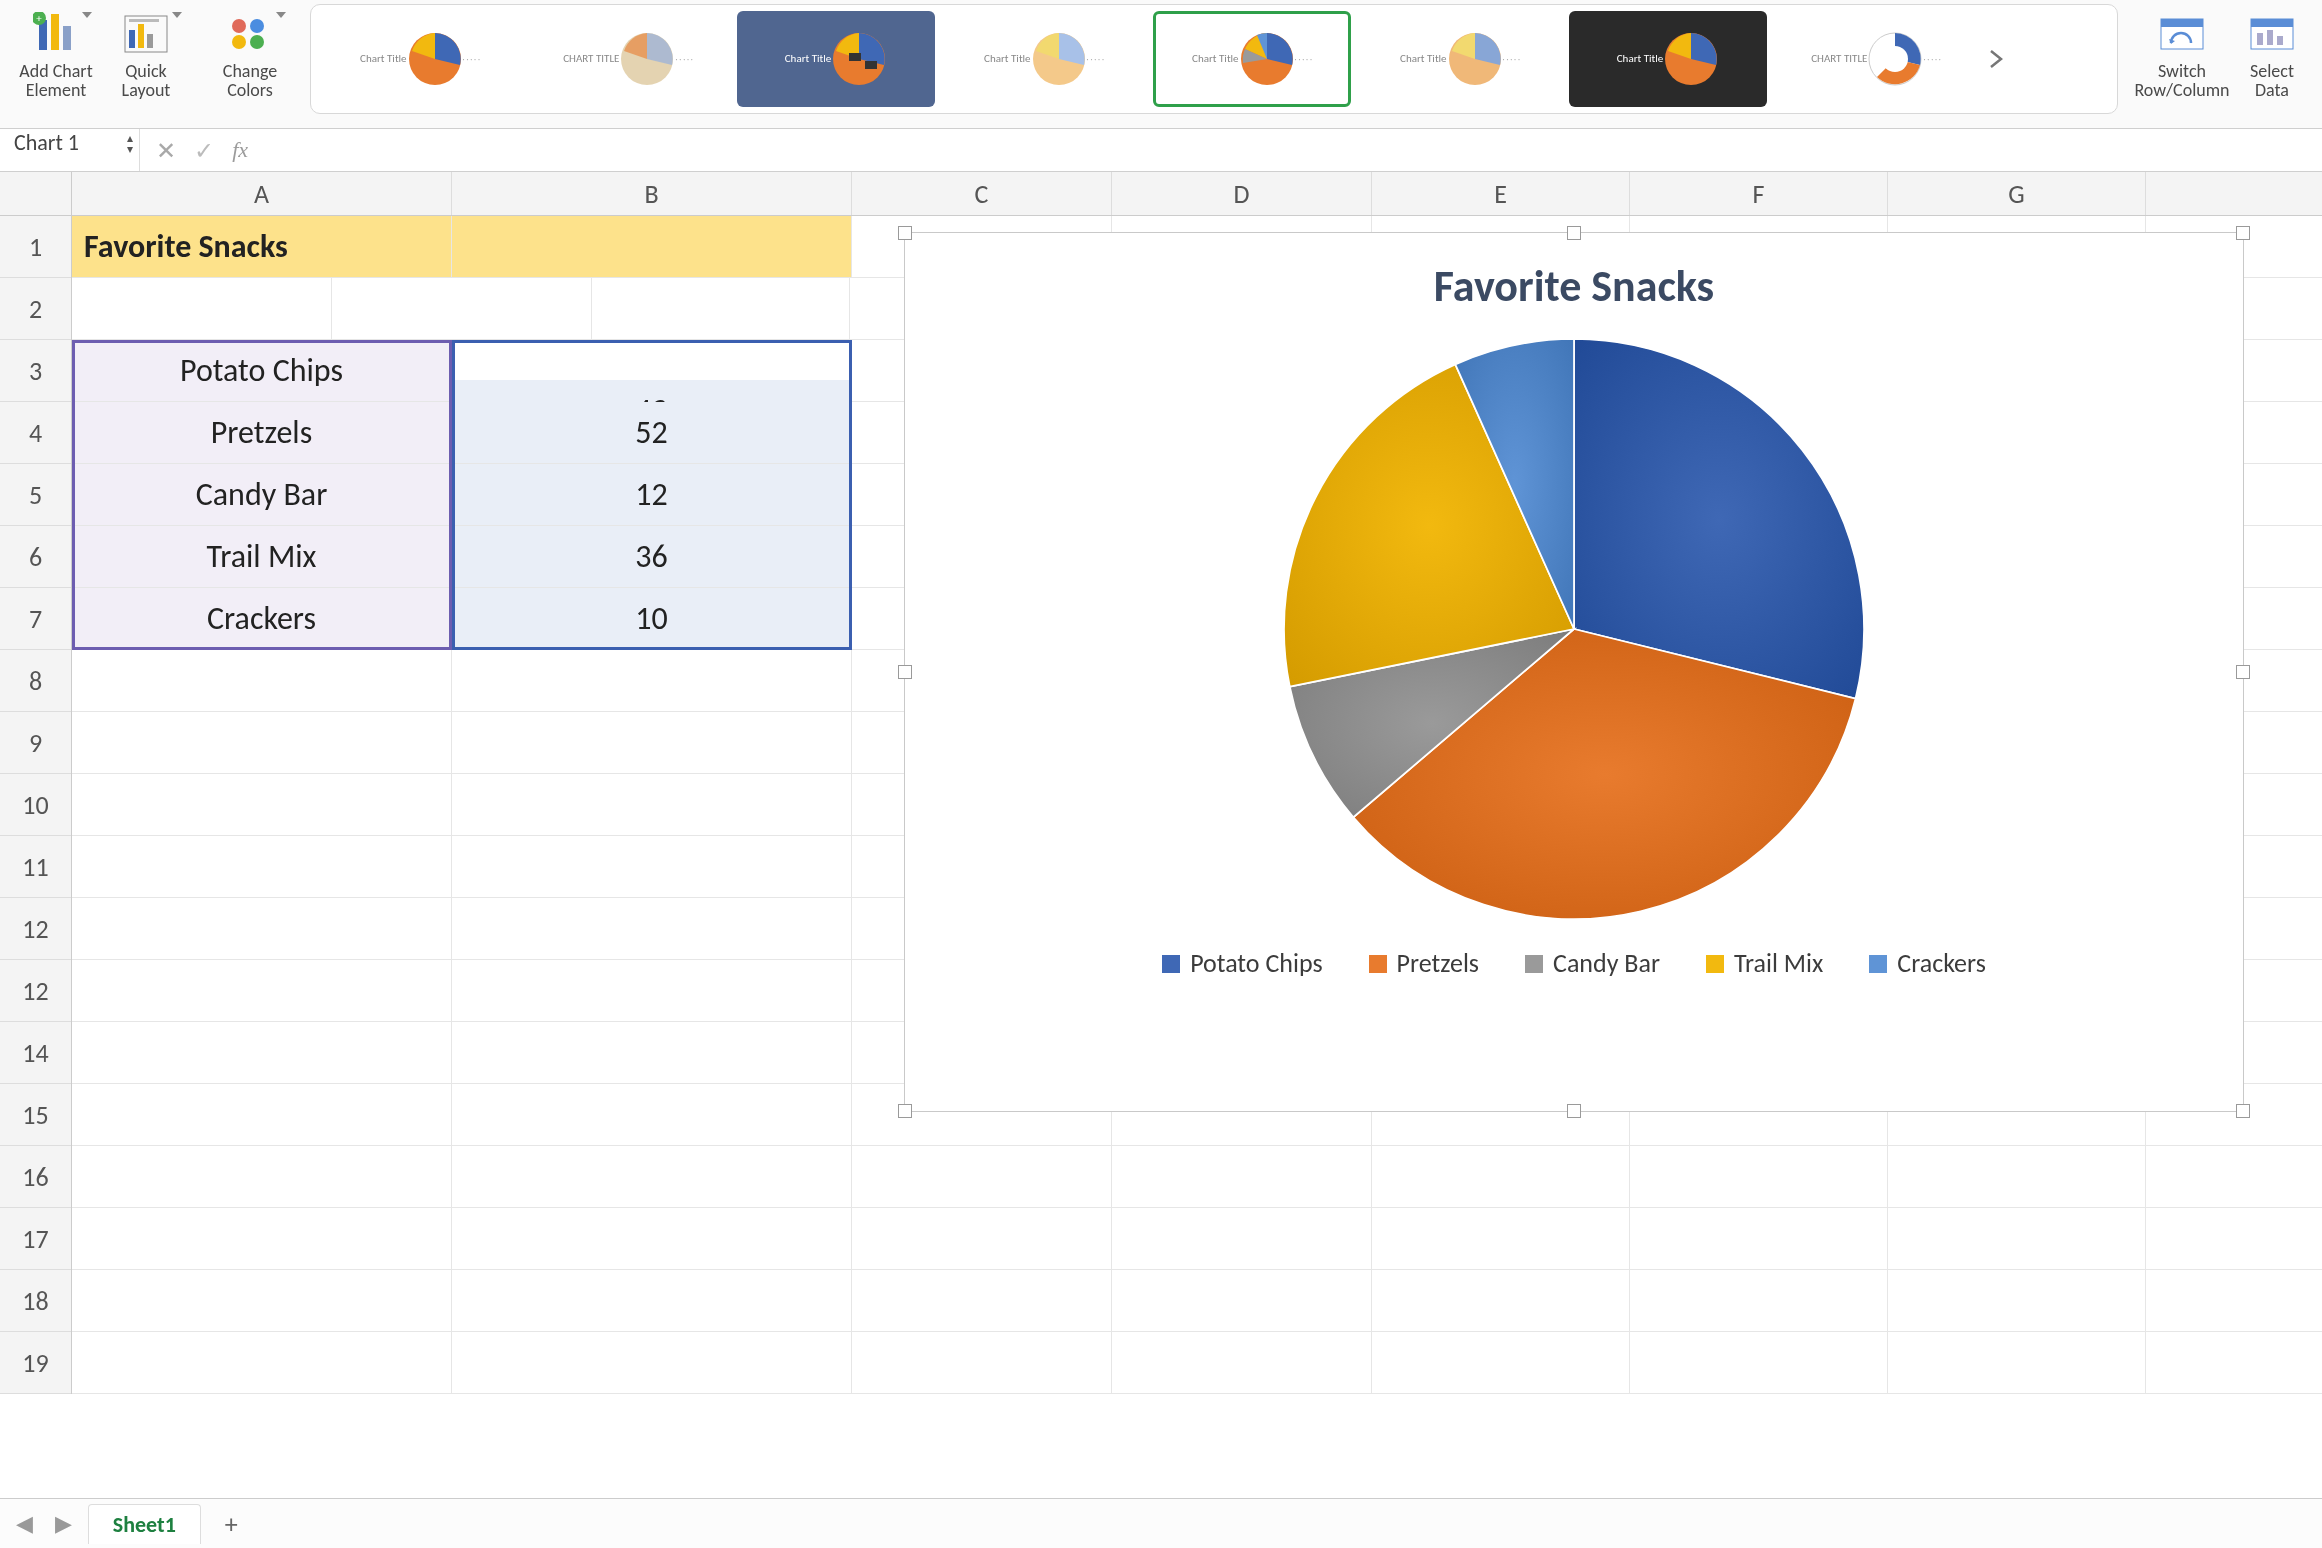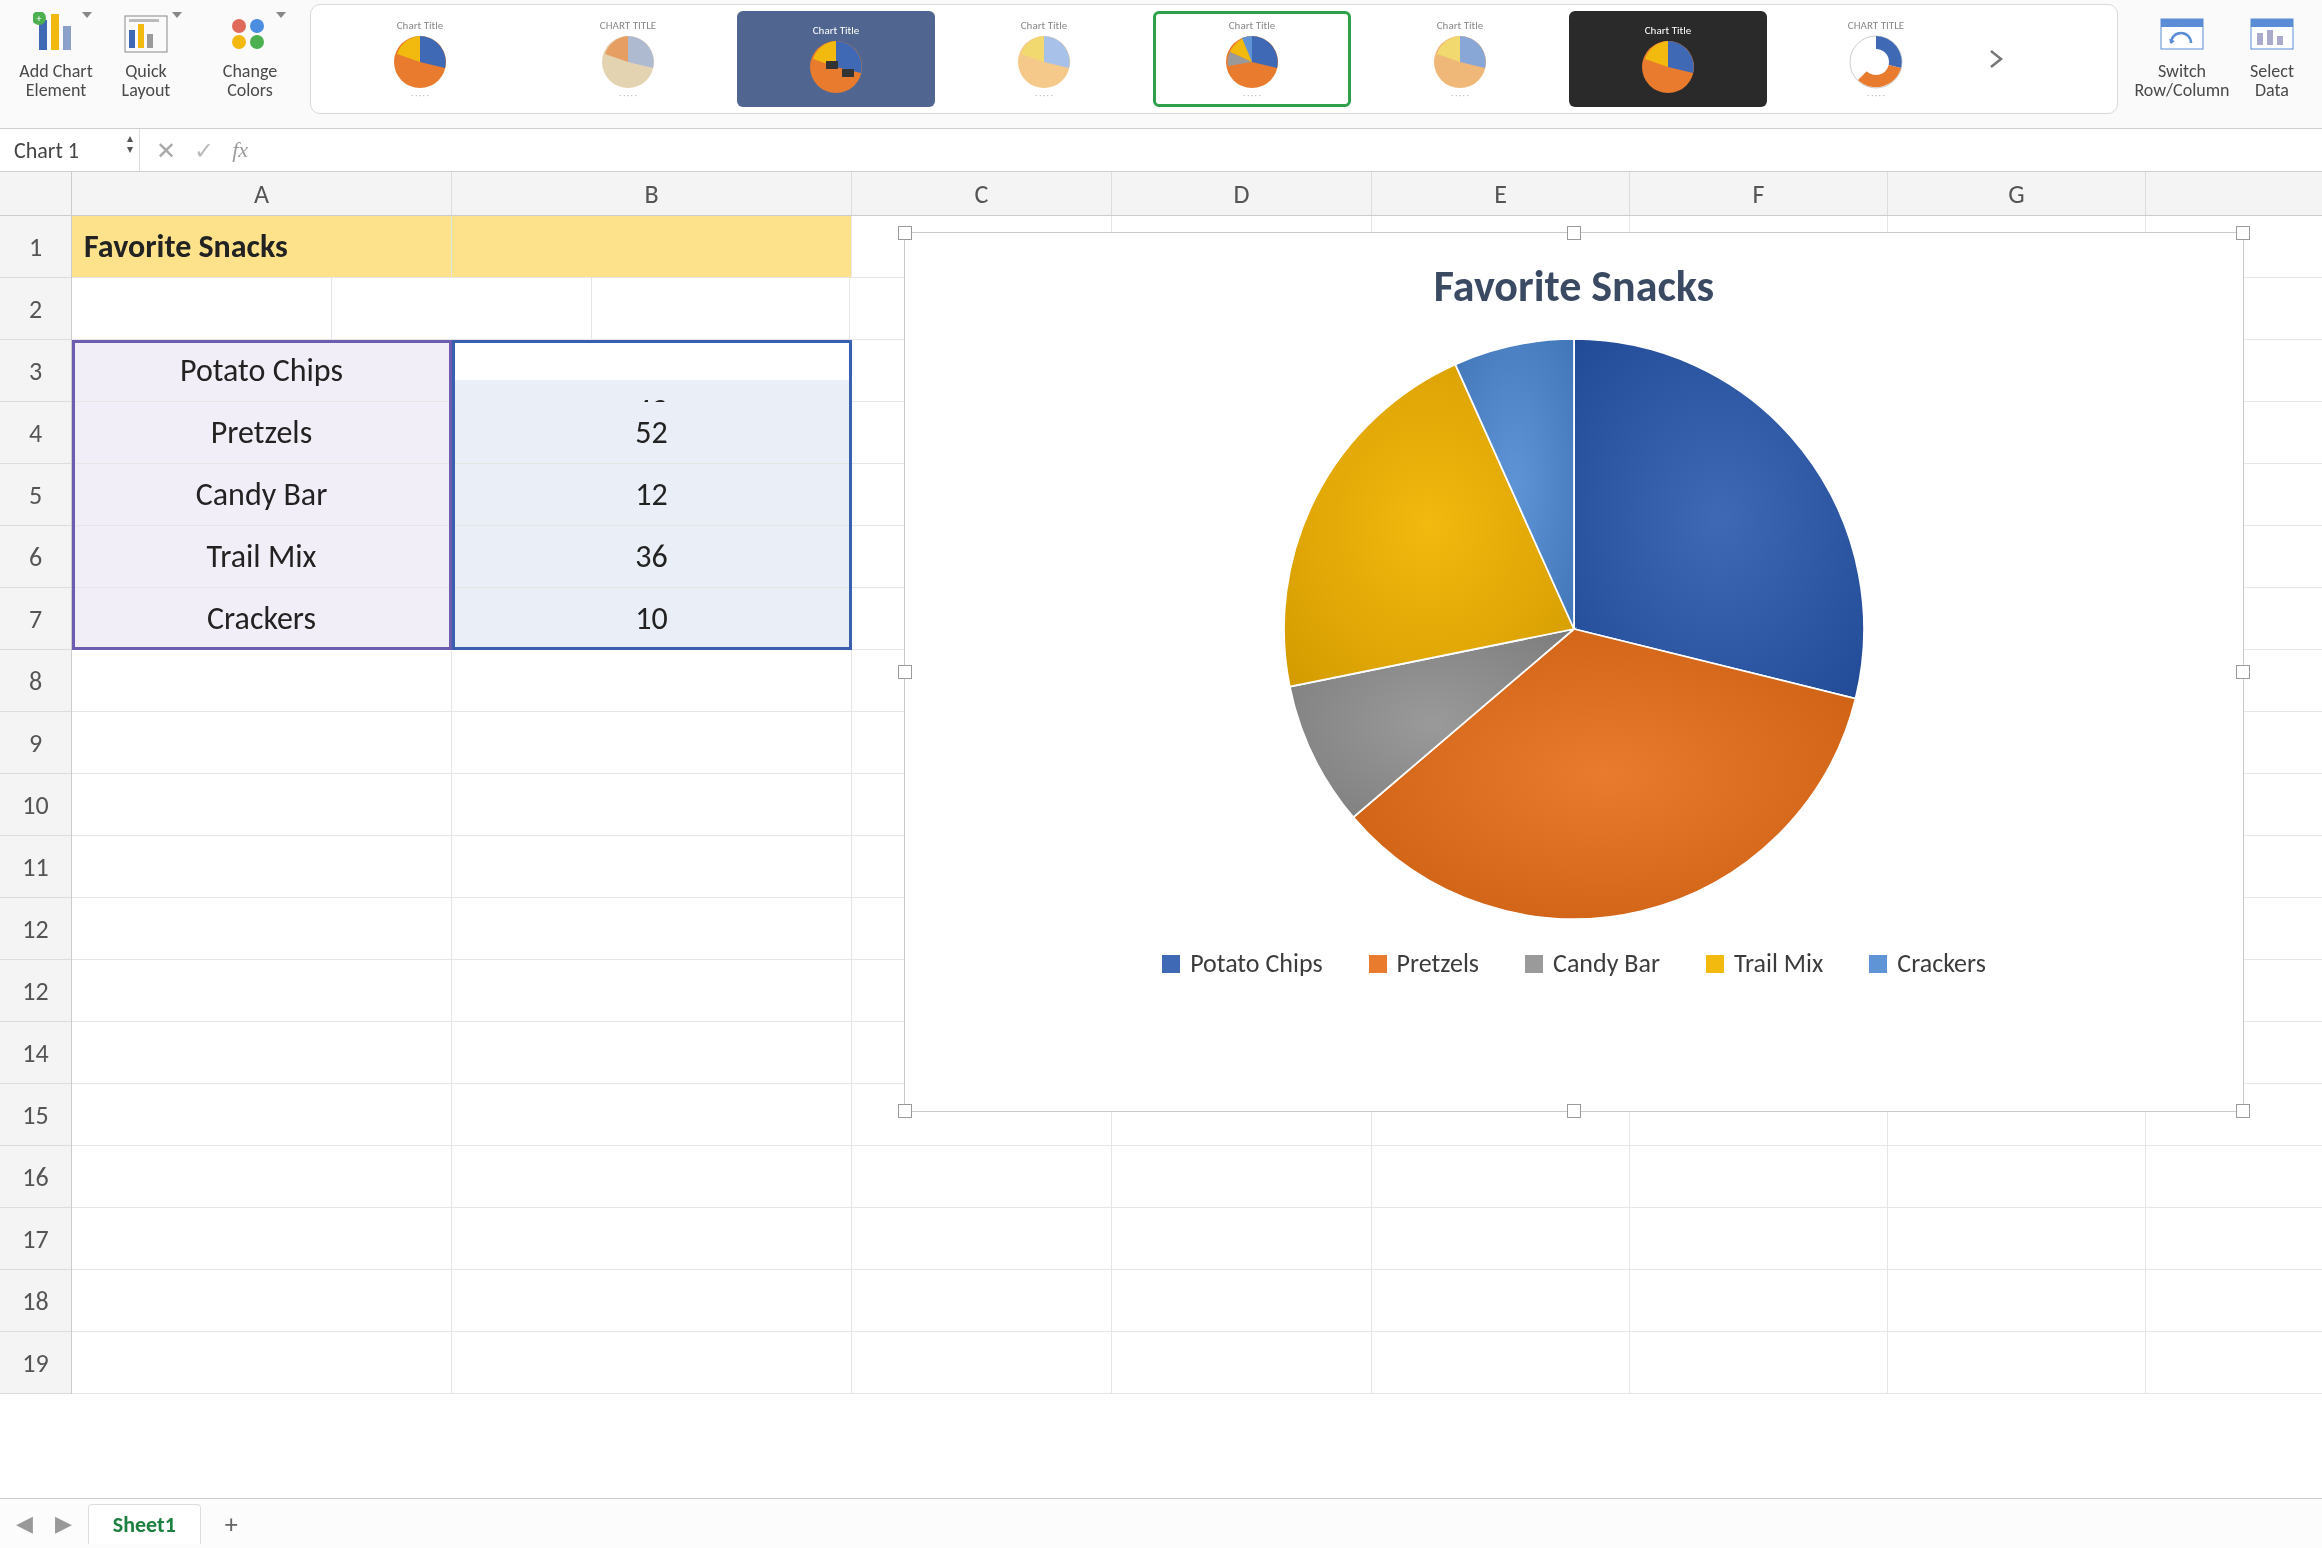--- a/index.html
+++ b/index.html
@@ -7,32 +7,32 @@
 
   
   .ribbon { display: flex; align-items: flex-start; height: 128px; padding: 4px 8px 0 4px; background:#fafafa;}
   .ribbon-group { display:flex; gap:6px; padding:0 10px; height:100%; position:relative;}
   .ribbon-btn { width:84px; display:flex; flex-direction:column; align-items:center; justify-content:flex-start; padding-top:6px; gap:4px; cursor:default;}
   .ribbon-btn .ico { width:50px; height:48px; display:flex; align-items:center; justify-content:center;}
   .ribbon-btn .lbl { font-size:18px; color:#4a4a4a; text-align:center; line-height:1.05; white-space:pre-line;}
   .dd-carat { width:0;height:0;border-left:5px solid transparent;border-right:5px solid transparent;border-top:6px solid #888; position:absolute; right:6px; top:8px;}
 
   .chart-styles { flex:1; display:flex; align-items:center; gap:10px; margin:0 8px; background:#fff; border:1px solid #d8d8d8; border-radius:10px; padding:6px 10px; height:110px; overflow:hidden;}
-  .style-thumb { width:198px; height:96px; border-radius:6px; display:flex; flex-direction:column; align-items:center; justify-content:center; position:relative; flex-shrink:0;}
+  .style-thumb { width:198px; height:96px; border-radius:6px; display:flex; flex-direction:row; align-items:center; justify-content:center; position:relative; flex-shrink:0;}
   .style-thumb.selected { outline:3px solid #2fa04a; outline-offset:-3px;}
   .style-thumb .mini-title{font-size:11px;color:#888;margin-bottom:2px;}
   .style-thumb.dark{background:#2a2a2a;}
   .style-thumb.dark .mini-title{color:#fff;}
   .style-thumb .legend-row{font-size:8px;color:#aaa;}
   .nav-arrow{width:24px;display:flex;align-items:center;justify-content:center;}
   .ribbon-right{display:flex;gap:6px;padding-left:14px;}
 
   
   .fbar{display:flex;align-items:center;height:44px;border-top:1px solid #cfcfcf;border-bottom:1px solid #cfcfcf;background:#fff;}
-  .namebox{width:140px;height:100%;display:flex;align-items:center;padding:0 14px;font-size:22px;color:#444;border-right:1px solid #ddd;position:relative;}
+  .namebox{width:140px;height:100%;display:flex;align-items:flex-start;padding:0 14px;font-size:22px;color:#444;border-right:1px solid #ddd;position:relative;}
   .namebox .spin{position:absolute;right:6px;top:4px;display:flex;flex-direction:column;font-size:12px;color:#555;line-height:0.9;}
   .fbar-btns{display:flex;align-items:center;gap:18px;padding:0 16px;color:#a9a9a9;font-size:24px;}
   .fx{font-style:italic;font-family:"Times New Roman",serif;color:#9c9c9c;font-size:22px;}
 
   
   .grid-wrap{position:relative;height:1300px;}
   .corner{position:absolute;left:0;top:0;width:72px;height:44px;background:#f4f4f4;border-right:1px solid #ccc;border-bottom:1px solid #ccc;}
   .colhdrs{position:absolute;left:72px;top:0;right:0;height:44px;display:flex;background:#f4f4f4;border-bottom:1px solid #ccc;}
   .colhdr{border-right:1px solid #ddd;display:flex;align-items:center;justify-content:center;font-size:26px;color:#555;}
   .rowhdrs{position:absolute;left:0;top:44px;width:72px;background:#f4f4f4;border-right:1px solid #ccc;}

